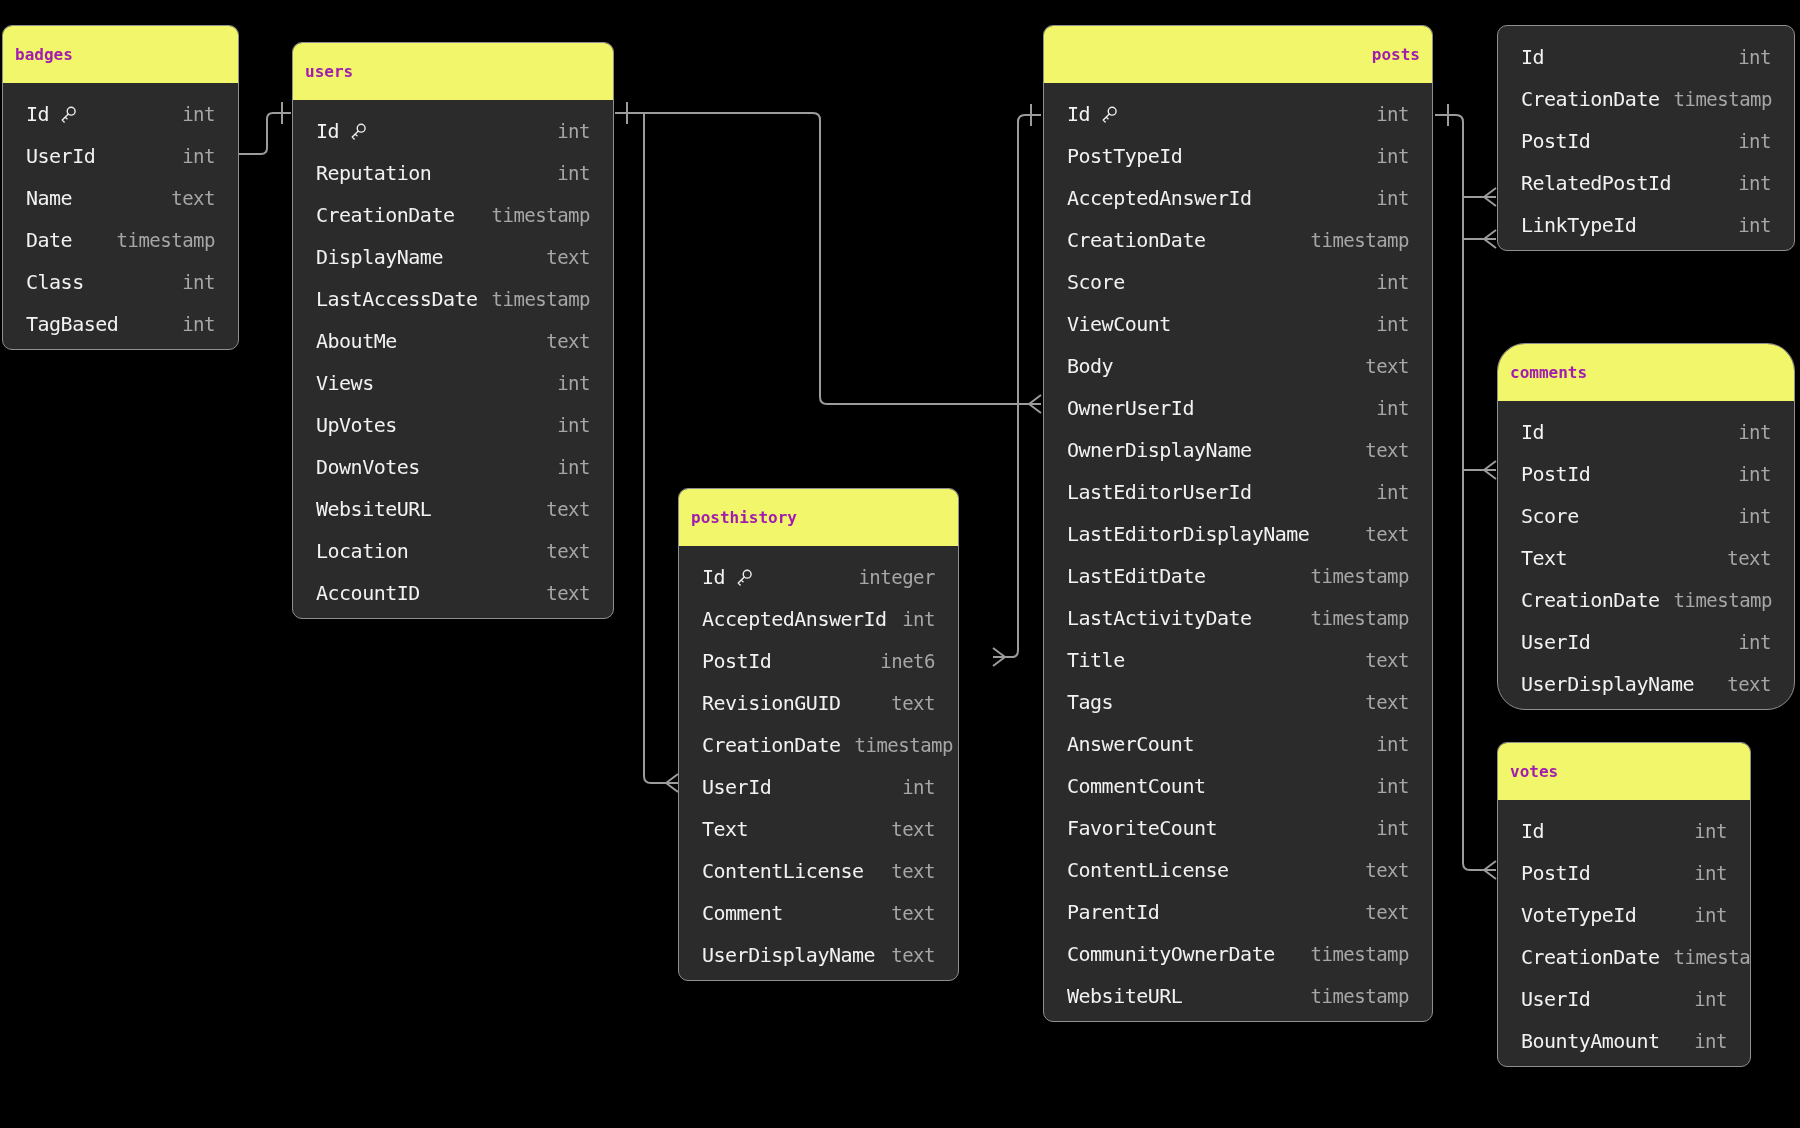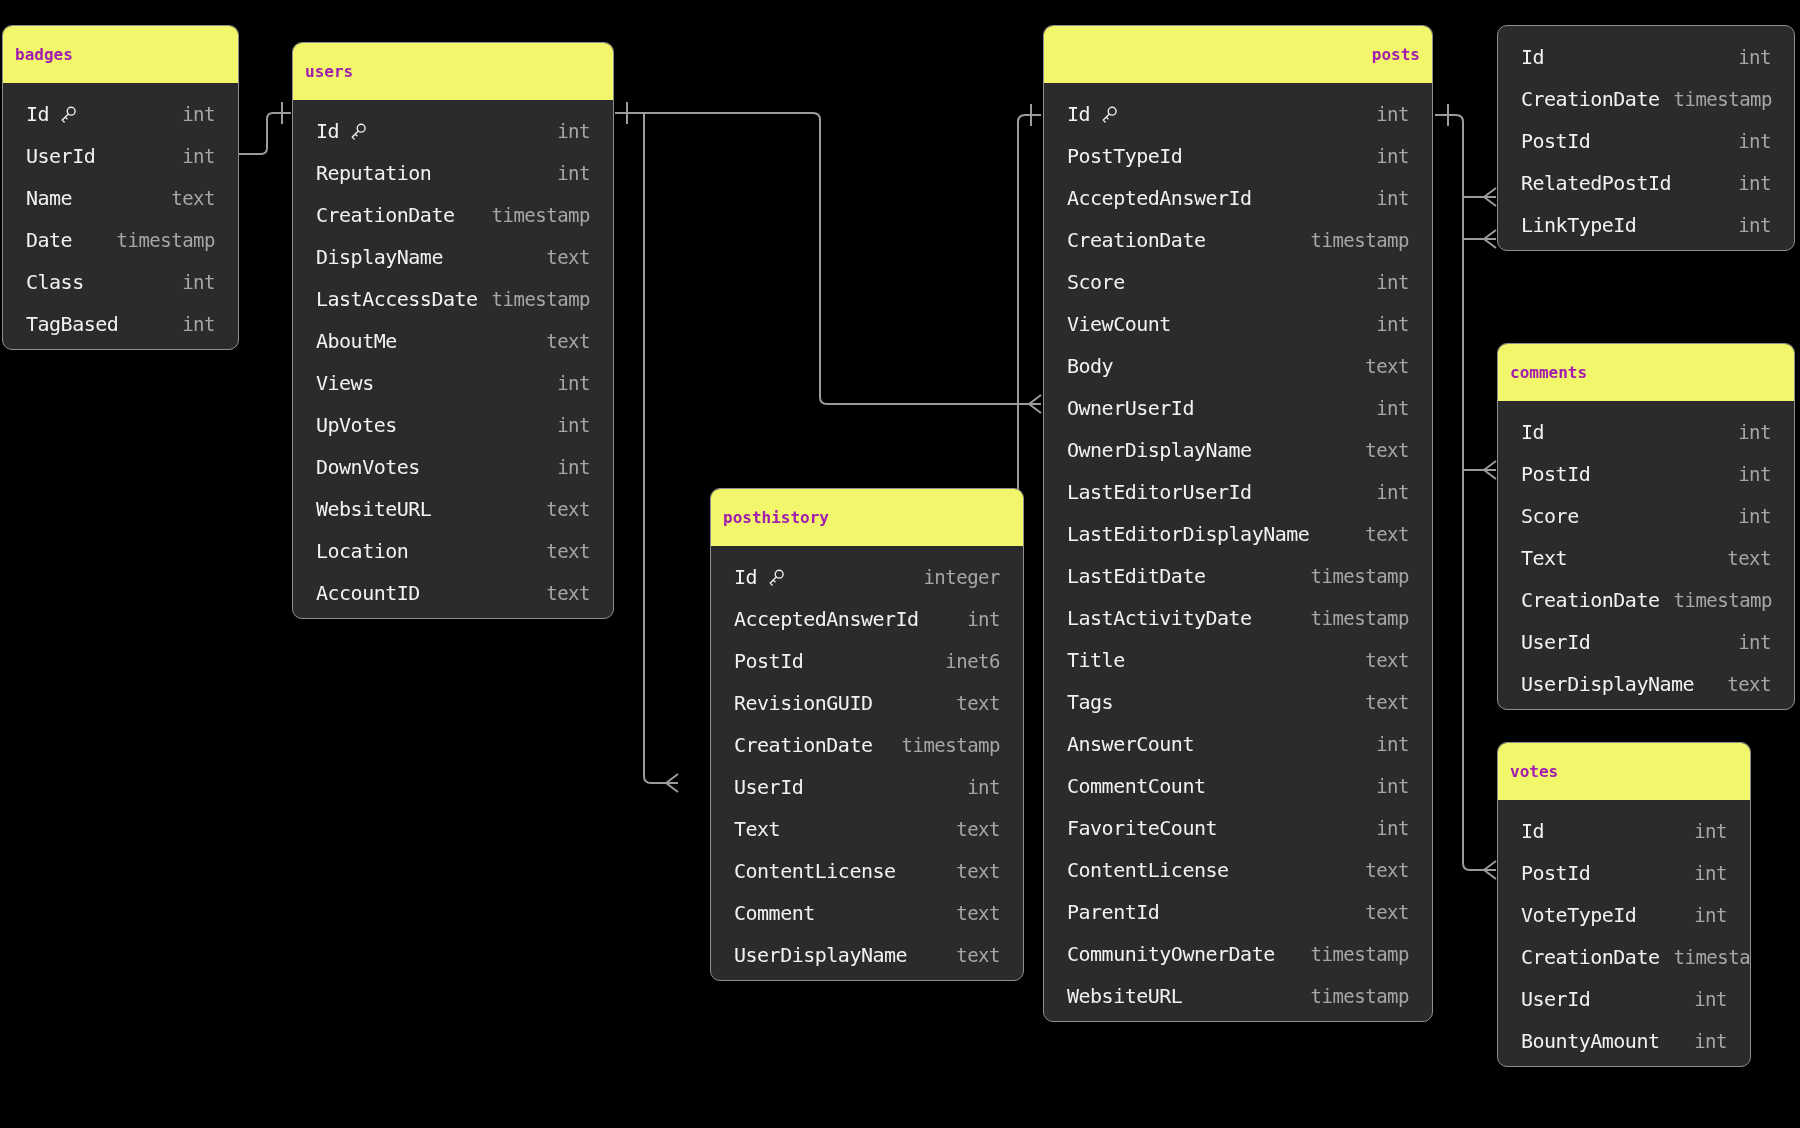--- a/index.html
+++ b/index.html
@@ -39,24 +39,24 @@
     white-space:nowrap;
   }
   .fname{font-size:20px;color:#f2f2f2;letter-spacing:-0.5px;}
   .key-icon{width:20px;height:20px;margin-left:9px;stroke:#ececec;stroke-width:1.7;fill:none;stroke-linecap:round;stroke-linejoin:round;}
   .spacer{flex:1 1 auto;min-width:14px;}
   .ftype{font-size:19px;color:#a6a6a6;letter-spacing:-0.5px;}
 
   
   .pos-badges     {left:2px;    top:25px;  width:237px;}
   .pos-users      {left:292px;  top:42px;  width:322px;}
-  .pos-posthistory{left:678px;  top:488px; width:314px;margin-left:32px;}
+  .pos-posthistory{left:678px;  top:488px; width:281px;}
   .pos-posts      {left:1043px; top:25px;  width:390px;text-align:right;}
   .pos-postlinks  {left:1497px; top:25px;  width:298px;}
-  .pos-comments   {left:1497px; top:343px; width:298px;}
+  .pos-comments   {left:1497px; top:343px; width:298px;border-radius:28px;}
   .pos-votes      {left:1497px; top:742px; width:254px;}
 </style>
 </head>
 <body>
 
 <div id="canvas">
 
   <svg id="wires" width="1800" height="1128" viewBox="0 0 1800 1128">
     <g>
       <path d="M239 154 L261 154 Q267 154 267 148 L267 119 Q267 113 273 113 L291 113"></path>

